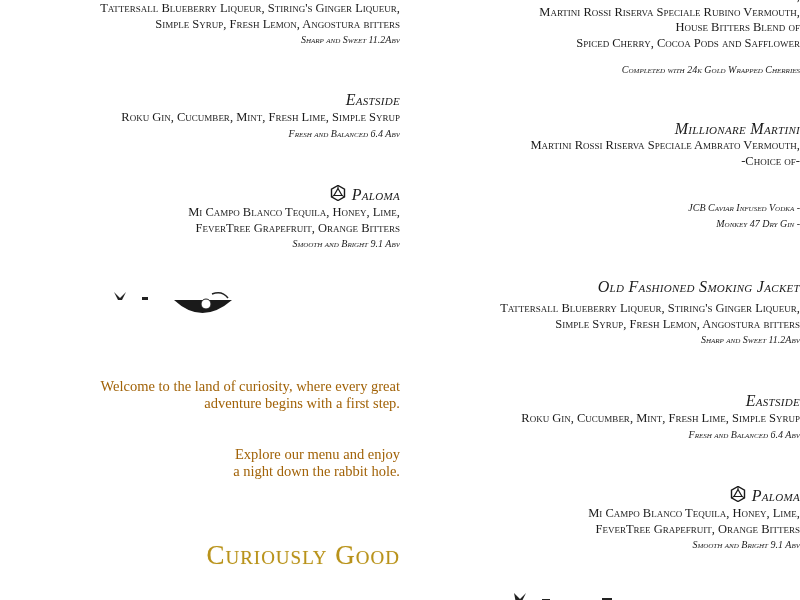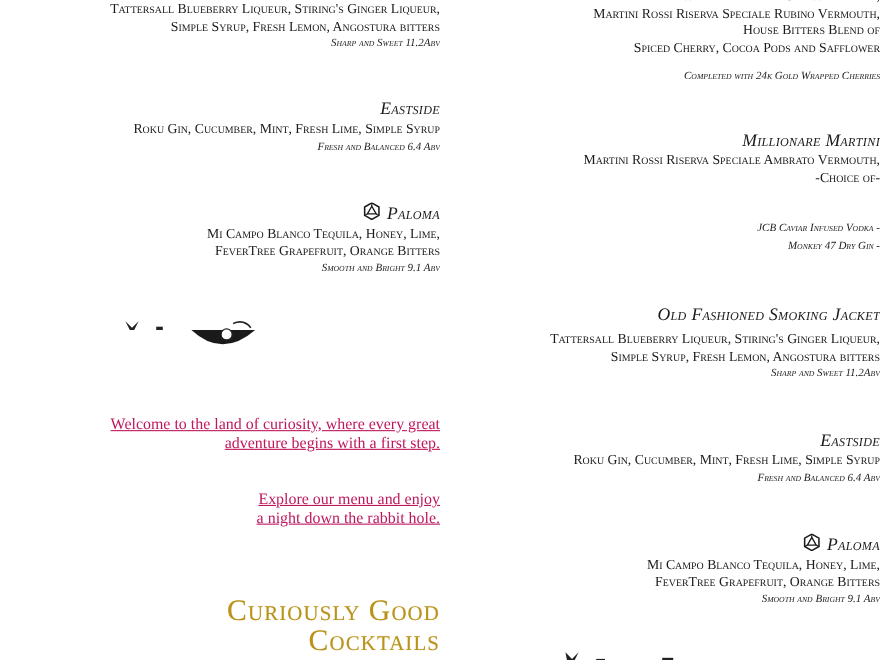--- a/index.html
+++ b/index.html
@@ -7,21 +7,21 @@
     width: 800px; height: 600px; overflow: hidden; background: #ffffff;
     position: relative; font-family: "DejaVu Serif", "Liberation Serif", serif; color: #1a1a1a;
   }
   .col { position: absolute; top: 0; width: 400px; height: 600px; overflow: hidden; }
   .col.left { left: 0; }
   .col.right { left: 400px; }
   .abs { position: absolute; left: 0; width: 400px; text-align: right; }
   .title { font-family: "Liberation Serif", serif; font-variant: small-caps; font-size: 16px; line-height: 26px; letter-spacing: 0.3px; font-style: italic; }
   .ingr { font-family: "Liberation Serif", serif; font-variant: small-caps; font-size: 12.5px; line-height: 15.5px; }
   .note { font-family: "Liberation Serif", serif; font-variant: small-caps; font-style: italic; font-size: 10px; line-height: 16px; }
-  .body-text { font-family: "Liberation Serif", serif; font-size: 14.5px; line-height: 17px; color: #be185d; text-decoration: underline; }
+  .body-text { font-family: "Liberation Serif", serif; font-size: 14.5px; line-height: 17px; color: #a16207; }
   .gold { font-family: "Liberation Serif", serif; font-variant: small-caps; font-size: 27px; line-height: 27px; color: #b8921a; letter-spacing: 1px;
     text-shadow: 0 0 1px rgba(200,160,40,0.4); margin-top: 24px; }
   .icon-d20 { display: inline-block; width: 16px; height: 16px; vertical-align: -1px; margin-right: 6px; }
   .logo { position: absolute; }
 </style>
 </head>
 <body>
 
 <div class="col left">
   <div class="abs ingr" style="top:1px;">
@@ -62,21 +62,20 @@
   <div class="abs body-text" style="top:378px;">
     <div>Welcome to the land of curiosity, where every great</div>
     <div>adventure begins with a first step.</div>
   </div>
   <div class="abs body-text" style="top:446px;">
     <div>Explore our menu and enjoy</div>
     <div>a night down the rabbit hole.</div>
   </div>
   <div class="abs gold" style="top:518px;">
     <div>Curiously Good</div>
-    <div>Cocktails</div>
   </div>
   <div class="logo" style="left:92px; top:594px; width:12px; height:6px; overflow:hidden;">
     
   </div>
 </div>
 
 <div class="col right">
   <div class="abs ingr" style="top:-11px;">
     <div>Whistle Pig 12yr Old World Rye,</div>
     <div>Martini Rossi Riserva Speciale Rubino Vermouth,</div>

